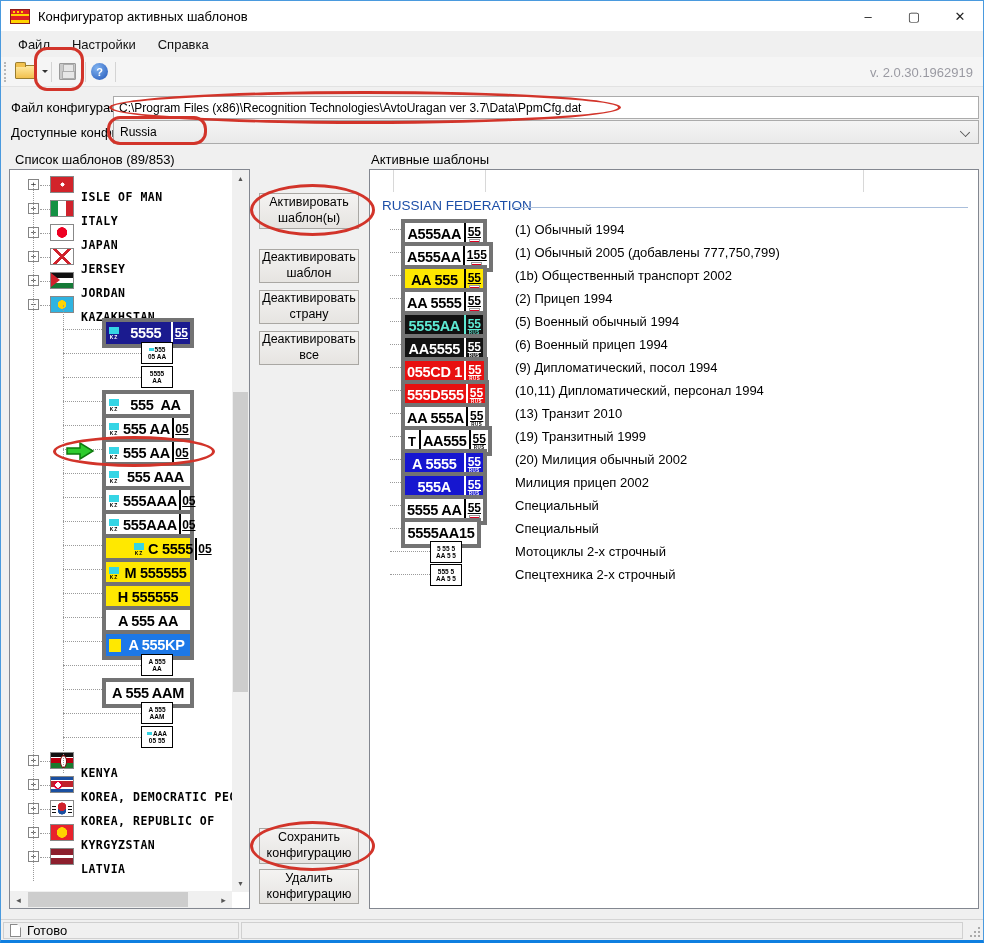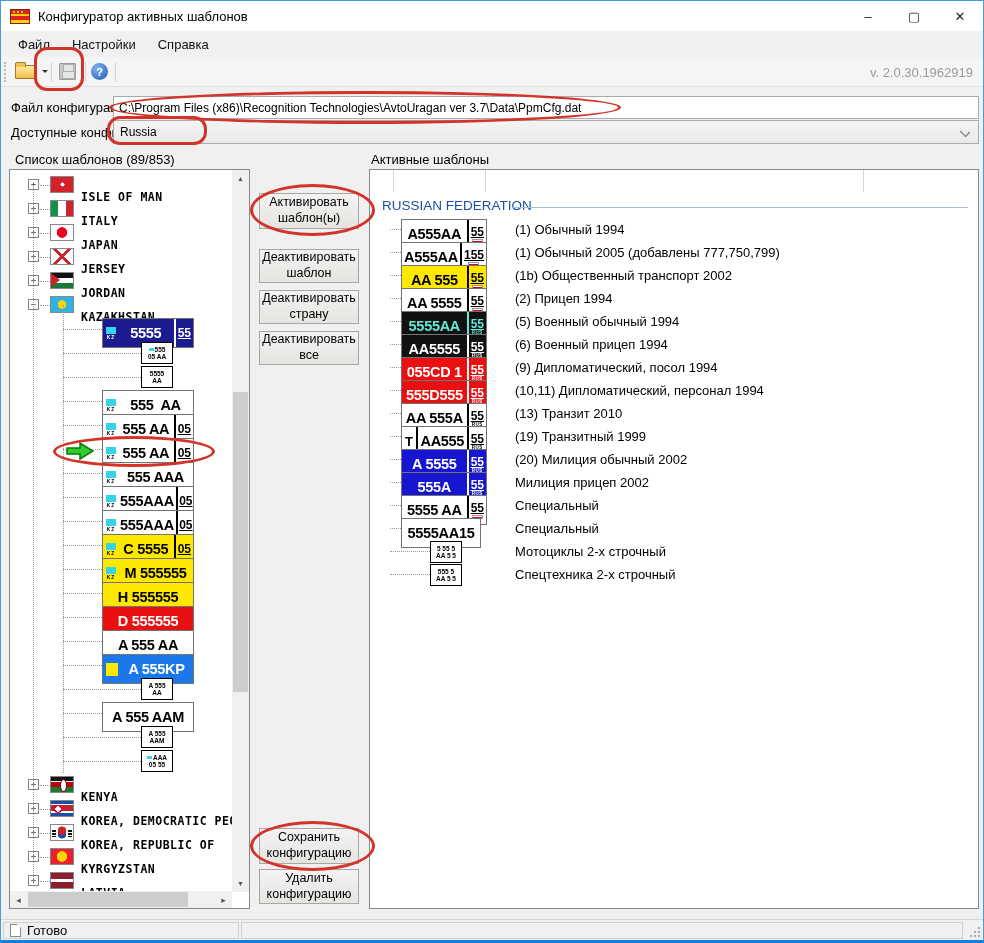--- a/index.html
+++ b/index.html
@@ -76,21 +76,21 @@
   .f-nkorea:before{content:""; position:absolute; left:3px; top:4px; width:8px; height:8px; border-radius:50%; background:radial-gradient(circle,#fff 0 45%, #d03 46%);}
   .f-skorea{ background:radial-gradient(circle at 50% 38%, #d0222c 0 4px, transparent 4.5px),
              radial-gradient(circle at 50% 62%, #1a4fa0 0 4px, transparent 4.5px), #fff;}
   .f-skorea:before,.f-skorea:after{content:""; position:absolute; top:5px; width:4px; height:7px;
     background:repeating-linear-gradient(#111 0 1.5px, transparent 1.5px 3px);}
   .f-skorea:before{left:1px;} .f-skorea:after{right:1px;}
   .f-kyrgyz{ background:radial-gradient(circle at 50% 50%, #ffd400 0 5px, transparent 5.5px), #e8222c;}
   .f-latvia{ background:linear-gradient(#8d1f2d 0 40%, #fff 40% 60%, #8d1f2d 60%);}
   
   .plate{ position:absolute; top:1px; height:30px; display:flex; align-items:stretch; background:#fff; color:#000;
-    border:1px solid #737373; font-weight:bold; }
+    border:4px solid #737373; font-weight:bold; }
   .plate .kzcol{ display:flex; flex-direction:column; align-items:center; justify-content:center; padding:1px 2px 0 3px;}
   .plate .kzsq{ width:10px; height:7px; background:#35d5e5;}
   .plate .kztx{ font-size:5px; line-height:6px; letter-spacing:1px;}
   .plate .ysq{ width:12px; height:13px; background:#ffe800; margin:auto 2px auto 3px;}
   .plate .main{ flex:1; display:flex; align-items:center; justify-content:center; font-size:14.5px; line-height:1; padding:0 2px; white-space:pre; letter-spacing:-0.3px;}
   .plate .pre{ display:flex; align-items:center; padding:0 3px; border-right:2px solid currentColor; font-size:13px;}
   .plate .region{ display:flex; flex-direction:column; align-items:center; justify-content:center; border-left:2px solid currentColor; padding:0 2px; min-width:18px;text-decoration:underline;}
   .plate .rnum{ font-size:12px; line-height:12px;}
   .plate .rusf{ width:11px; height:4px; margin-top:1px; background:linear-gradient(#fff 0 33%, #2a4ecc 33% 66%, #d02 66%); border:0.5px solid #999;}
   .plate .rustx{ font-size:4.5px; line-height:5px; letter-spacing:0.5px;}
@@ -316,21 +316,21 @@
               <div class="kztx">KZ</div>
             </div>
             <div class="main">555AAA</div>
             <div class="region">
               <div class="rnum">05</div>
             </div>
           </div>
         </div>
         <div class="trow">
           <div class="hdots" style="left: 53px; width: 39px;"></div>
-          <div class="plate" style="background: rgb(255, 232, 0); color: rgb(0, 0, 0); width: 92px; left: 92px;">
+          <div class="plate" style="background: rgb(255, 232, 0); color: rgb(0, 0, 0); width: 92px; left: 92px; padding-left: 25px;">
             <div class="kzcol">
               <div class="kzsq"></div>
               <div class="kztx">KZ</div>
             </div>
             <div class="main">C 5555</div>
             <div class="region">
               <div class="rnum">05</div>
             </div>
           </div>
         </div>
@@ -341,26 +341,20 @@
               <div class="kzsq"></div>
               <div class="kztx">KZ</div>
             </div>
             <div class="main">M 555555</div>
           </div>
         </div>
         <div class="trow">
           <div class="hdots" style="left: 53px; width: 39px;"></div>
           <div class="plate" style="background: rgb(255, 232, 0); color: rgb(0, 0, 0); width: 92px; left: 92px;">
             <div class="main">H 555555</div>
-          </div>
-        </div>
-        <div class="trow">
-          <div class="hdots" style="left: 53px; width: 39px;"></div>
-          <div class="plate" style="background: rgb(232, 16, 16); color: rgb(255, 255, 255); width: 92px; left: 92px;">
-            <div class="main">D 555555</div>
           </div>
         </div>
         <div class="trow">
           <div class="hdots" style="left: 53px; width: 39px;"></div>
           <div class="plate" style="background: rgb(255, 255, 255); color: rgb(0, 0, 0); width: 92px; left: 92px;">
             <div class="main">A 555 AA</div>
           </div>
         </div>
         <div class="trow">
           <div class="hdots" style="left: 53px; width: 39px;"></div>

